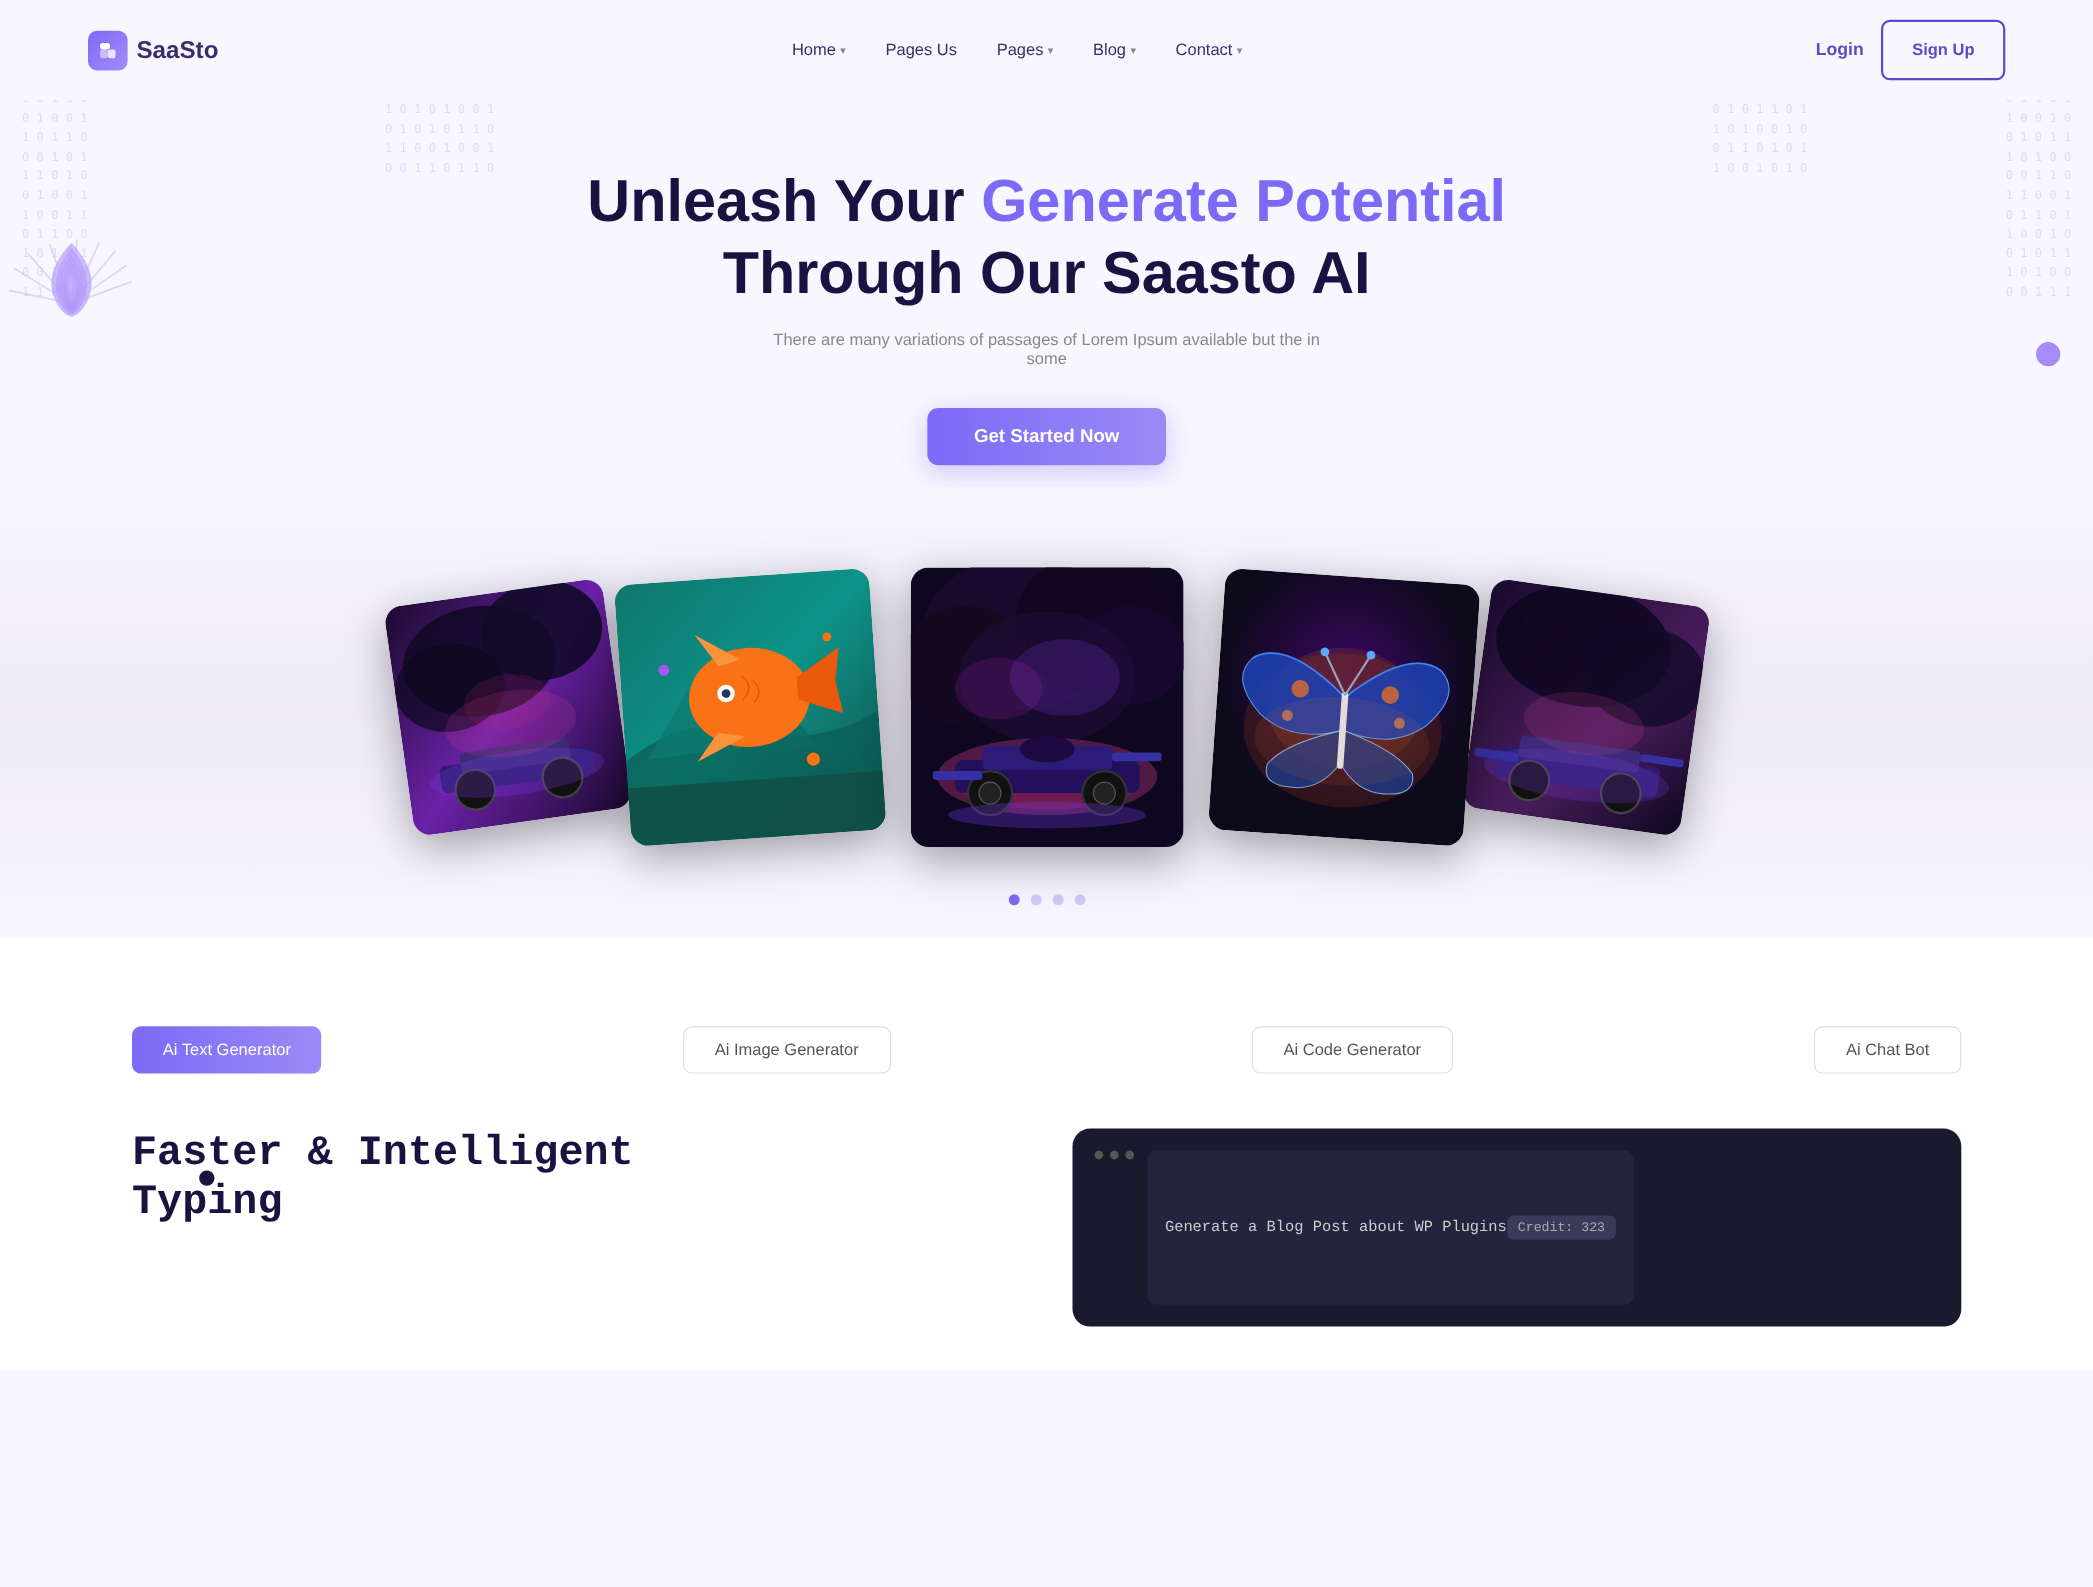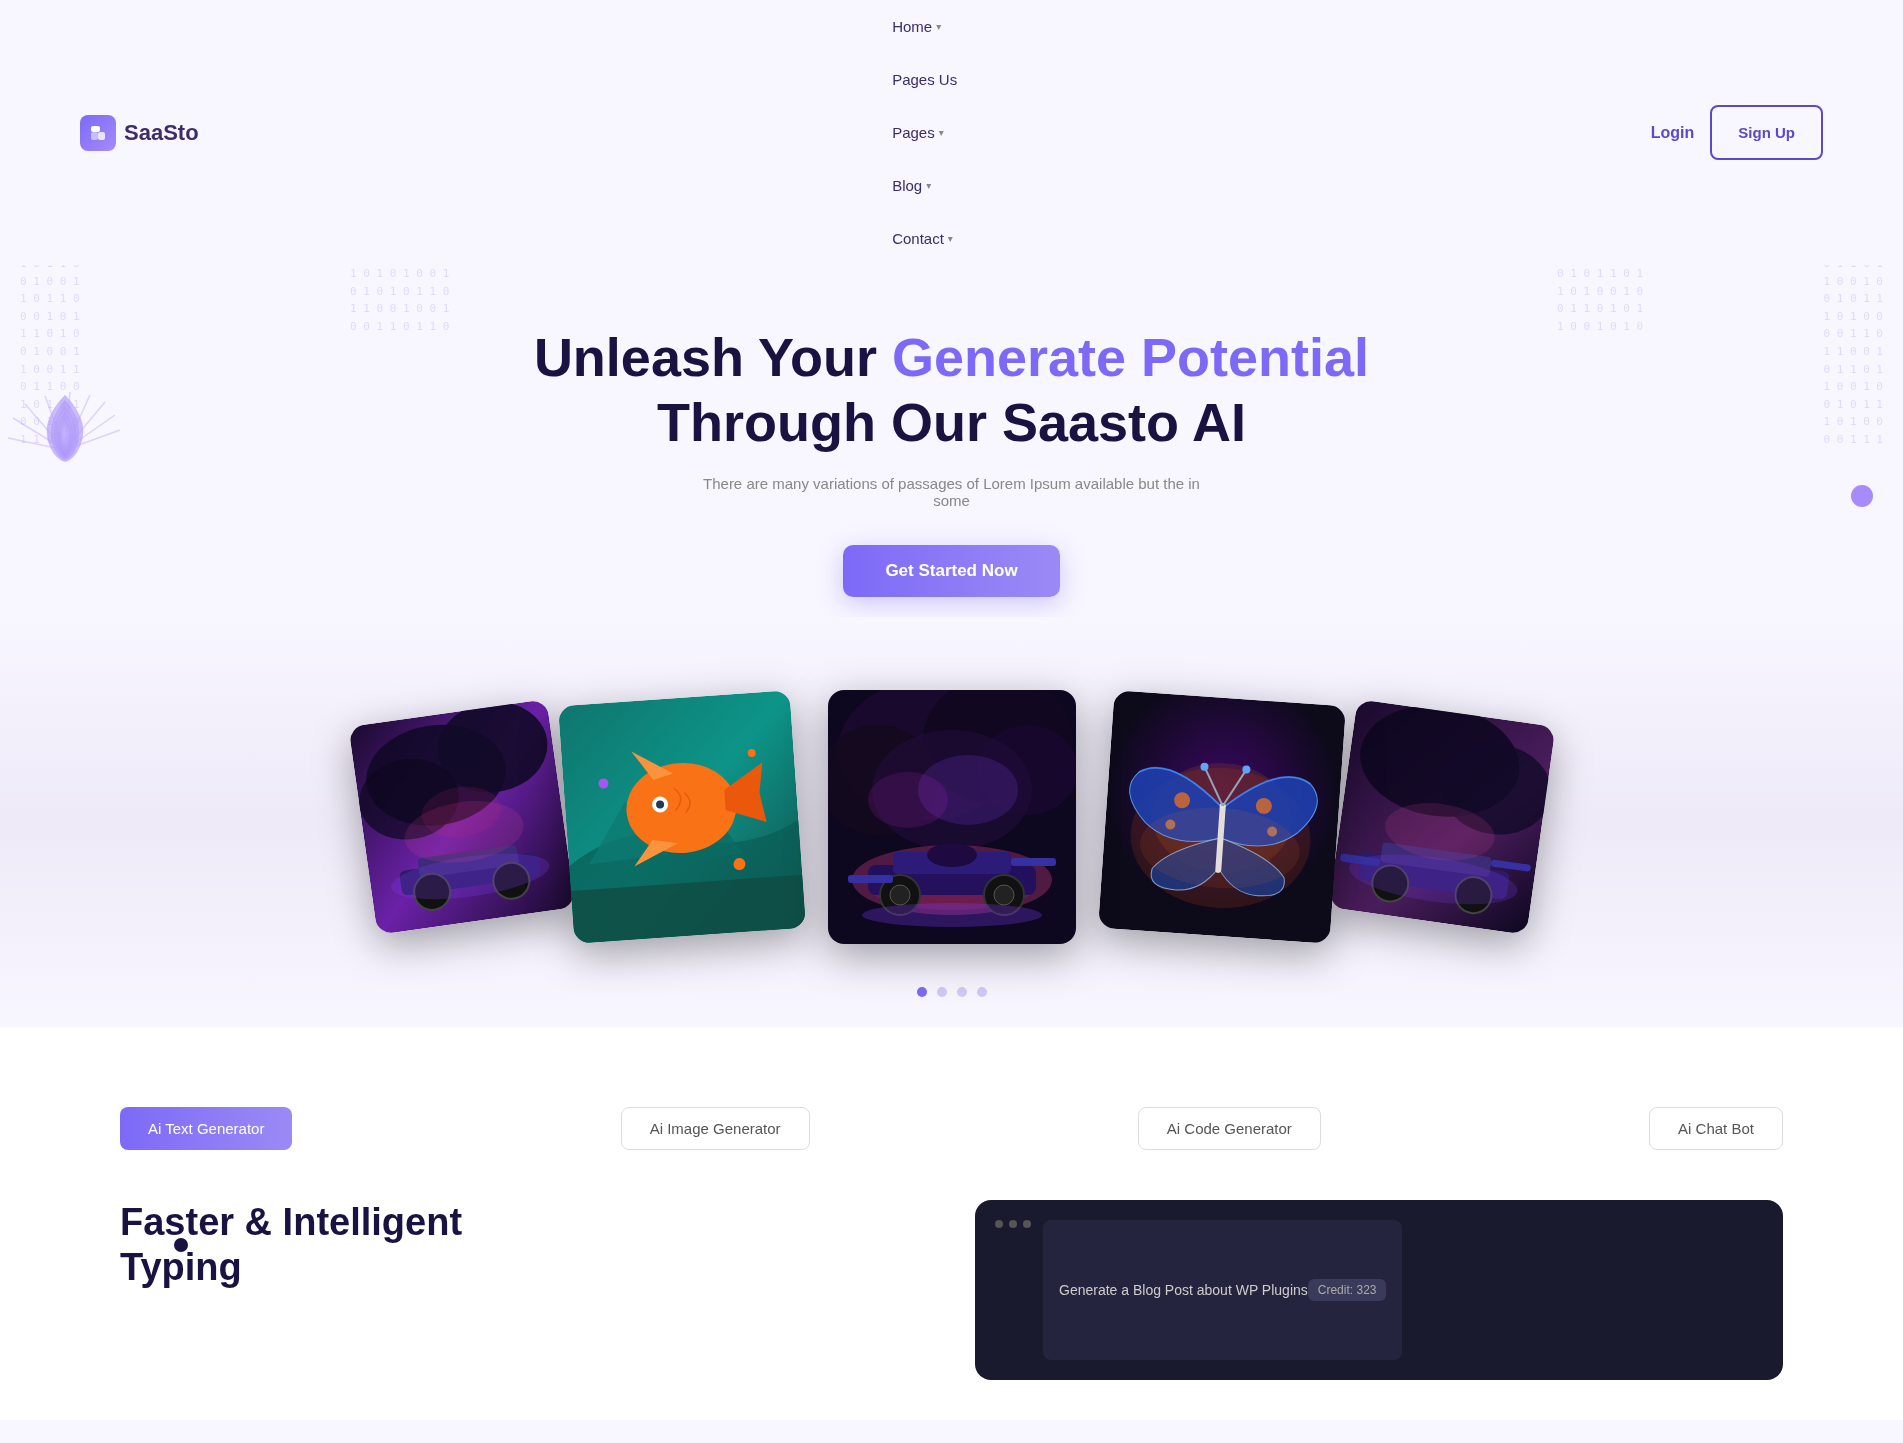--- a/index.html
+++ b/index.html
@@ -31,24 +31,23 @@
       border-radius: 8px;
       display: flex;
       align-items: center;
       justify-content: center;
       color: white;
       font-size: 18px;
       font-weight: 900;
     }
     .nav-links {
       display: flex;
-      align-items: flex-start;
+      align-items: flex-end;
       gap: 36px;
       list-style: none;
-      flex-direction: column;
     }
     .nav-links li a {
       text-decoration: none;
       color: #3b2d6b;
       font-size: 15px;
       font-weight: 500;
       display: flex;
       align-items: center;
       gap: 4px;
     }
@@ -265,20 +264,21 @@
     .tab-btn.active {
       background: linear-gradient(90deg, #7c6af7, #9b8af5);
       color: white;
       border: none;
     }
 
     .features-bottom {
       display: flex;
       gap: 87px;
       align-items: flex-start;
+      font-family: Liberation Mono, monospace;
     }
     .features-left {
       flex: 1;
     }
     .features-left h2 {
       font-size: 38px;
       font-weight: 800;
       color: #1a1240;
       margin-bottom: 20px;
       line-height: 1.2;

